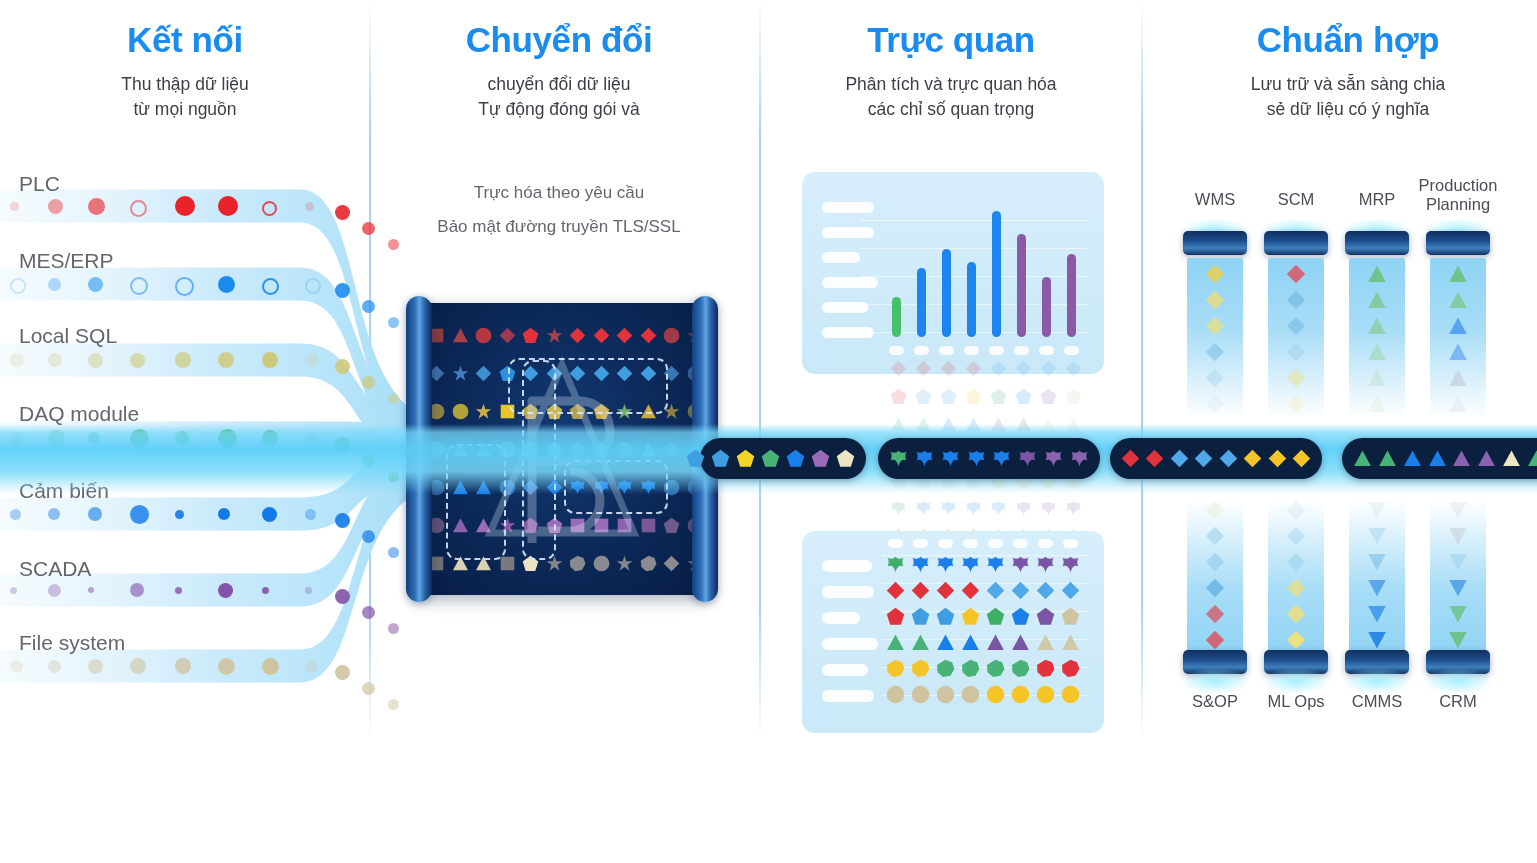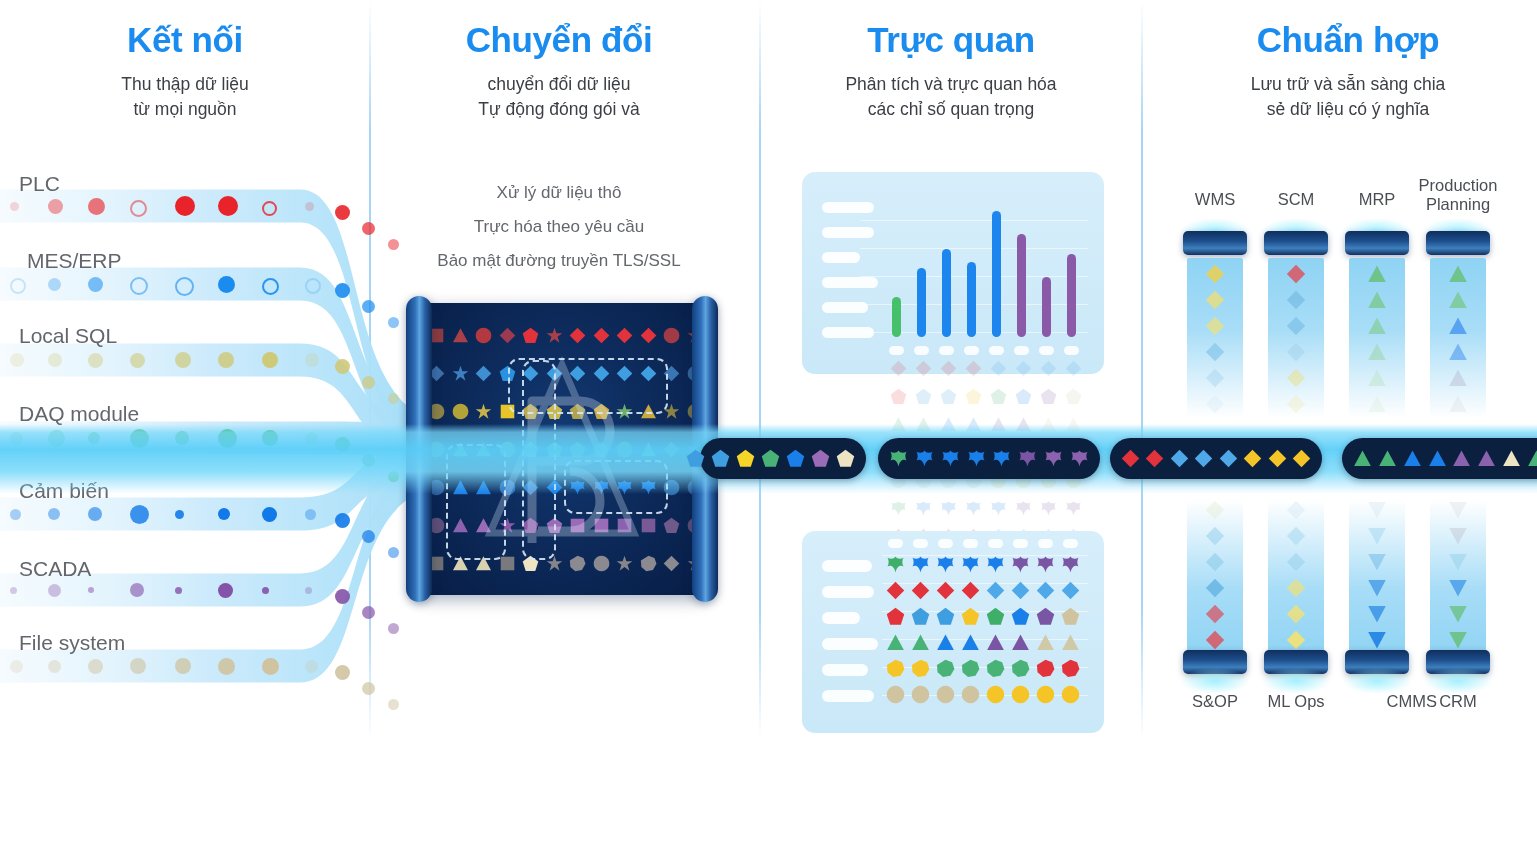--- a/index.html
+++ b/index.html
@@ -92,21 +92,20 @@
 
   <div class="col-head" style="left:1183px;top:22px;width:330px">
     <div class="col-title">Chuẩn hợp</div>
     <div class="col-sub">
       <div>Lưu trữ và sẵn sàng chia</div>
       <div>sẻ dữ liệu có ý nghĩa</div>
     </div>
   </div>
 
   <div style="position:absolute;left:394px;top:176px;width:330px;text-align:center">
-    <div style="color:#63676d;font-size:17px;line-height:2.0">Xử lý dữ liệu thô</div>
     <div style="color:#63676d;font-size:17px;line-height:2.0">Trực hóa theo yêu cầu</div>
     <div style="color:#63676d;font-size:17px;line-height:2.0">Bảo mật đường truyền TLS/SSL</div>
   </div>
 
   <div id="streams-layer" style="position:absolute;left:0;top:0;width:760px;height:740px">
       <svg width="760" height="740" style="position: absolute; left: 0px; top: 0px;">
         <defs>
           <linearGradient id="lg" x1="0" y1="0" x2="1" y2="0">
             <stop offset="0" stop-color="#d9f0fc" stop-opacity="0.25"></stop>
             <stop offset="0.45" stop-color="#c6e8fb" stop-opacity="0.9"></stop>
@@ -194,21 +193,21 @@
       <div class="dot" style="width: 16px; height: 16px; background: rgb(207, 195, 160); opacity: 0.75; position: absolute; left: 175px; top: 658px;"></div>
       <div class="dot" style="width: 17px; height: 17px; background: rgb(207, 195, 160); opacity: 0.9; position: absolute; left: 218px; top: 657.5px;"></div>
       <div class="dot" style="width: 17px; height: 17px; background: rgb(207, 195, 160); opacity: 1; position: absolute; left: 262px; top: 657.5px;"></div>
       <div class="dot" style="width: 13px; height: 13px; background: rgb(207, 195, 160); opacity: 0.25; position: absolute; left: 305px; top: 659.5px;"></div>
       <div class="dot" style="width: 15px; height: 15px; background: rgb(207, 195, 160); opacity: 0.9; position: absolute; left: 335px; top: 664.5px;"></div>
       <div class="dot" style="width: 13px; height: 13px; background: rgb(207, 195, 160); opacity: 0.7; position: absolute; left: 362px; top: 681.5px;"></div>
       <div class="dot" style="width: 11px; height: 11px; background: rgb(207, 195, 160); opacity: 0.5; position: absolute; left: 388px; top: 698.5px;"></div>
     </div>
   <div id="labels-layer" style="position:absolute;left:0;top:0;width:400px;height:740px">
       <div class="src-label" style="left: 19px; top: 172px;">PLC</div>
-      <div class="src-label" style="left: 19px; top: 249px; margin-left: 8px;">MES/ERP</div>
+      <div class="src-label" style="left: 19px; top: 249px;">MES/ERP</div>
       <div class="src-label" style="left: 19px; top: 324px;">Local SQL</div>
       <div class="src-label" style="left: 19px; top: 402px;">DAQ module</div>
       <div class="src-label" style="left: 19px; top: 479px;">Cảm biến</div>
       <div class="src-label" style="left: 19px; top: 557px;">SCADA</div>
       <div class="src-label" style="left: 19px; top: 631px;">File system</div>
     </div>
 
   <div class="panel" style="left:802px;top:172px;width:302px;height:202px">
     <div id="chart-layer" style="position:absolute;inset:0">
         <div class="gridline" style="left: 58px; top: 48px; width: 228px;"></div>
@@ -1113,21 +1112,21 @@
           <path fill="#3d96e8" d="M50 92 L94 10 L6 10 Z"></path>
         </svg></div>
       <div style="width: 20px; height: 20px; opacity: 0.87; position: absolute; left: 226px; top: 604px;"><svg viewBox="0 0 100 100" width="20" height="20">
           <path fill="#3d96e8" d="M50 92 L94 10 L6 10 Z"></path>
         </svg></div>
       <div style="width: 20px; height: 20px; opacity: 1; position: absolute; left: 226px; top: 630px;"><svg viewBox="0 0 100 100" width="20" height="20">
           <path fill="#2a8ae6" d="M50 92 L94 10 L6 10 Z"></path>
         </svg></div>
       <div class="cap" style="left: 204px; top: 650px;"></div>
       <div class="glow" style="left: 201px; top: 668px;"></div>
-      <div class="silo-label" style="left: 176px; top: 692px; text-align: right;">CMMS</div>
+      <div class="silo-label" style="left: 176px; top: 692px;">CMMS</div>
       <div class="silo dn" style="left: 289px; top: 500px; height: 160px;"></div>
       <div style="width: 20px; height: 20px; opacity: 0.35; position: absolute; left: 307px; top: 500px;"><svg viewBox="0 0 100 100" width="20" height="20">
           <path fill="#d8dce4" d="M50 92 L94 10 L6 10 Z"></path>
         </svg></div>
       <div style="width: 20px; height: 20px; opacity: 0.48; position: absolute; left: 307px; top: 526px;"><svg viewBox="0 0 100 100" width="20" height="20">
           <path fill="#c2c7d4" d="M50 92 L94 10 L6 10 Z"></path>
         </svg></div>
       <div style="width: 20px; height: 20px; opacity: 0.61; position: absolute; left: 307px; top: 552px;"><svg viewBox="0 0 100 100" width="20" height="20">
           <path fill="#9ed5ee" d="M50 92 L94 10 L6 10 Z"></path>
         </svg></div>

